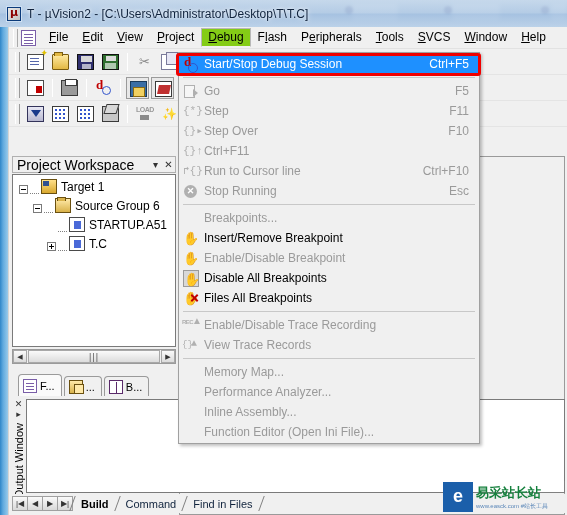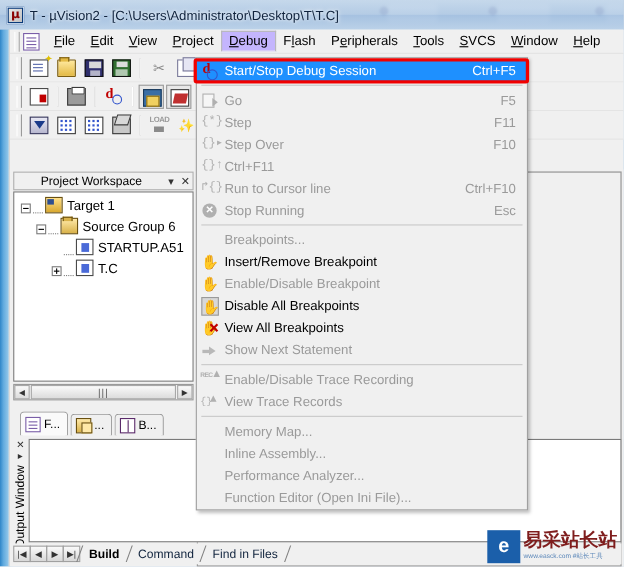--- a/index.html
+++ b/index.html
@@ -117,21 +117,21 @@
   }
   .menu-item {
     padding: 14px 7px;
     font-size: 12px;
     color: #000;
     cursor: default;
     white-space: nowrap;
     line-height: 15px;
   }
   .menu-item.open {
-    background: #c4b5fd;
+    background: #84cc16;
     border: 1px solid #b8b8b8;
     border-bottom: 1px solid #f0f0f0;
     padding: 1px 6px;
     position: relative;
     z-index: 60;
   }
   .menu-item u { text-decoration: underline; }
 
   
   .toolbar {
@@ -251,21 +251,21 @@
     width: 164px; height: 215px;
     background: #f0f0f0;
   }
   #ws-header {
     height: 17px;
     display: flex; align-items: center;
     border: 1px solid #b0b0b0;
     background: #f0f0f0;
     padding-left: 4px;
   }
-  #ws-title { flex:1; font-size: 11px; color:#000;text-align:center; }
+  #ws-title { flex:1; font-size: 14px; color:#000; }
   .ws-hbtn {
     width: 13px; height: 15px;
     display:flex;align-items:center;justify-content:center;
     color:#333; font-size:10px;
   }
   #ws-tree-box {
     position: absolute;
     left:0; top:18px; width:164px; height:173px;
     background:#fff;
     border:1px solid #7a7a7a;
@@ -502,22 +502,22 @@
   }
   #wm-badge{
     width:30px;height:30px;
     background:#1b5faa;
     display:flex;align-items:center;justify-content:center;
     color:#fff;font-size:18px;font-weight:bold;
     flex:0 0 auto;
   }
   #wm-right{flex:1;padding-left:3px;}
   #wm-cn{
-    color:#7f1d1d;font-size:17px;font-weight:bold;
-    font-family:Liberation Mono, monospace;
+    color:#15803d;font-size:13px;font-weight:bold;
+    font-family:Liberation Serif, serif;
     letter-spacing:0px; line-height:18px;
     white-space:nowrap;
   }
   #wm-url{
     color:#5a86b8;font-size:6px;line-height:8px;
     white-space:nowrap;
   }
 </style>
 </head>
 <body>
@@ -807,28 +807,21 @@
       <span class="dm-ic">
           <span class="g-hand boxed">✋</span>
         </span>
       <span class="dm-label">Disable All Breakpoints</span>
       <span class="dm-key"></span>
     </div>
     <div class="dm-item enabled">
       <span class="dm-ic">
           <span class="g-hand g-handkill">✋</span>
         </span>
-      <span class="dm-label">View All Breakpoints</span>
-      <span class="dm-key"></span>
-    </div>
-    <div class="dm-item">
-      <span class="dm-ic">
-          <span class="g-arrow"></span>
-        </span>
-      <span class="dm-label">Show Next Statement</span>
+      <span class="dm-label">Files All Breakpoints</span>
       <span class="dm-key"></span>
     </div>
 
     <div class="dm-sep"></div>
 
     <div class="dm-item">
       <span class="dm-ic">
           <span class="g-rec">
             <span class="r1">REC</span>
             <span class="r2">▲</span>
@@ -850,26 +843,26 @@
 
     <div class="dm-sep"></div>
 
     <div class="dm-item">
       <span class="dm-ic"></span>
       <span class="dm-label">Memory Map...</span>
       <span class="dm-key"></span>
     </div>
     <div class="dm-item">
       <span class="dm-ic"></span>
+      <span class="dm-label">Performance Analyzer...</span>
+      <span class="dm-key"></span>
+    </div>
+    <div class="dm-item">
+      <span class="dm-ic"></span>
       <span class="dm-label">Inline Assembly...</span>
-      <span class="dm-key"></span>
-    </div>
-    <div class="dm-item">
-      <span class="dm-ic"></span>
-      <span class="dm-label">Performance Analyzer...</span>
       <span class="dm-key"></span>
     </div>
     <div class="dm-item">
       <span class="dm-ic"></span>
       <span class="dm-label">Function Editor (Open Ini File)...</span>
       <span class="dm-key"></span>
     </div>
 
   </div>
 

